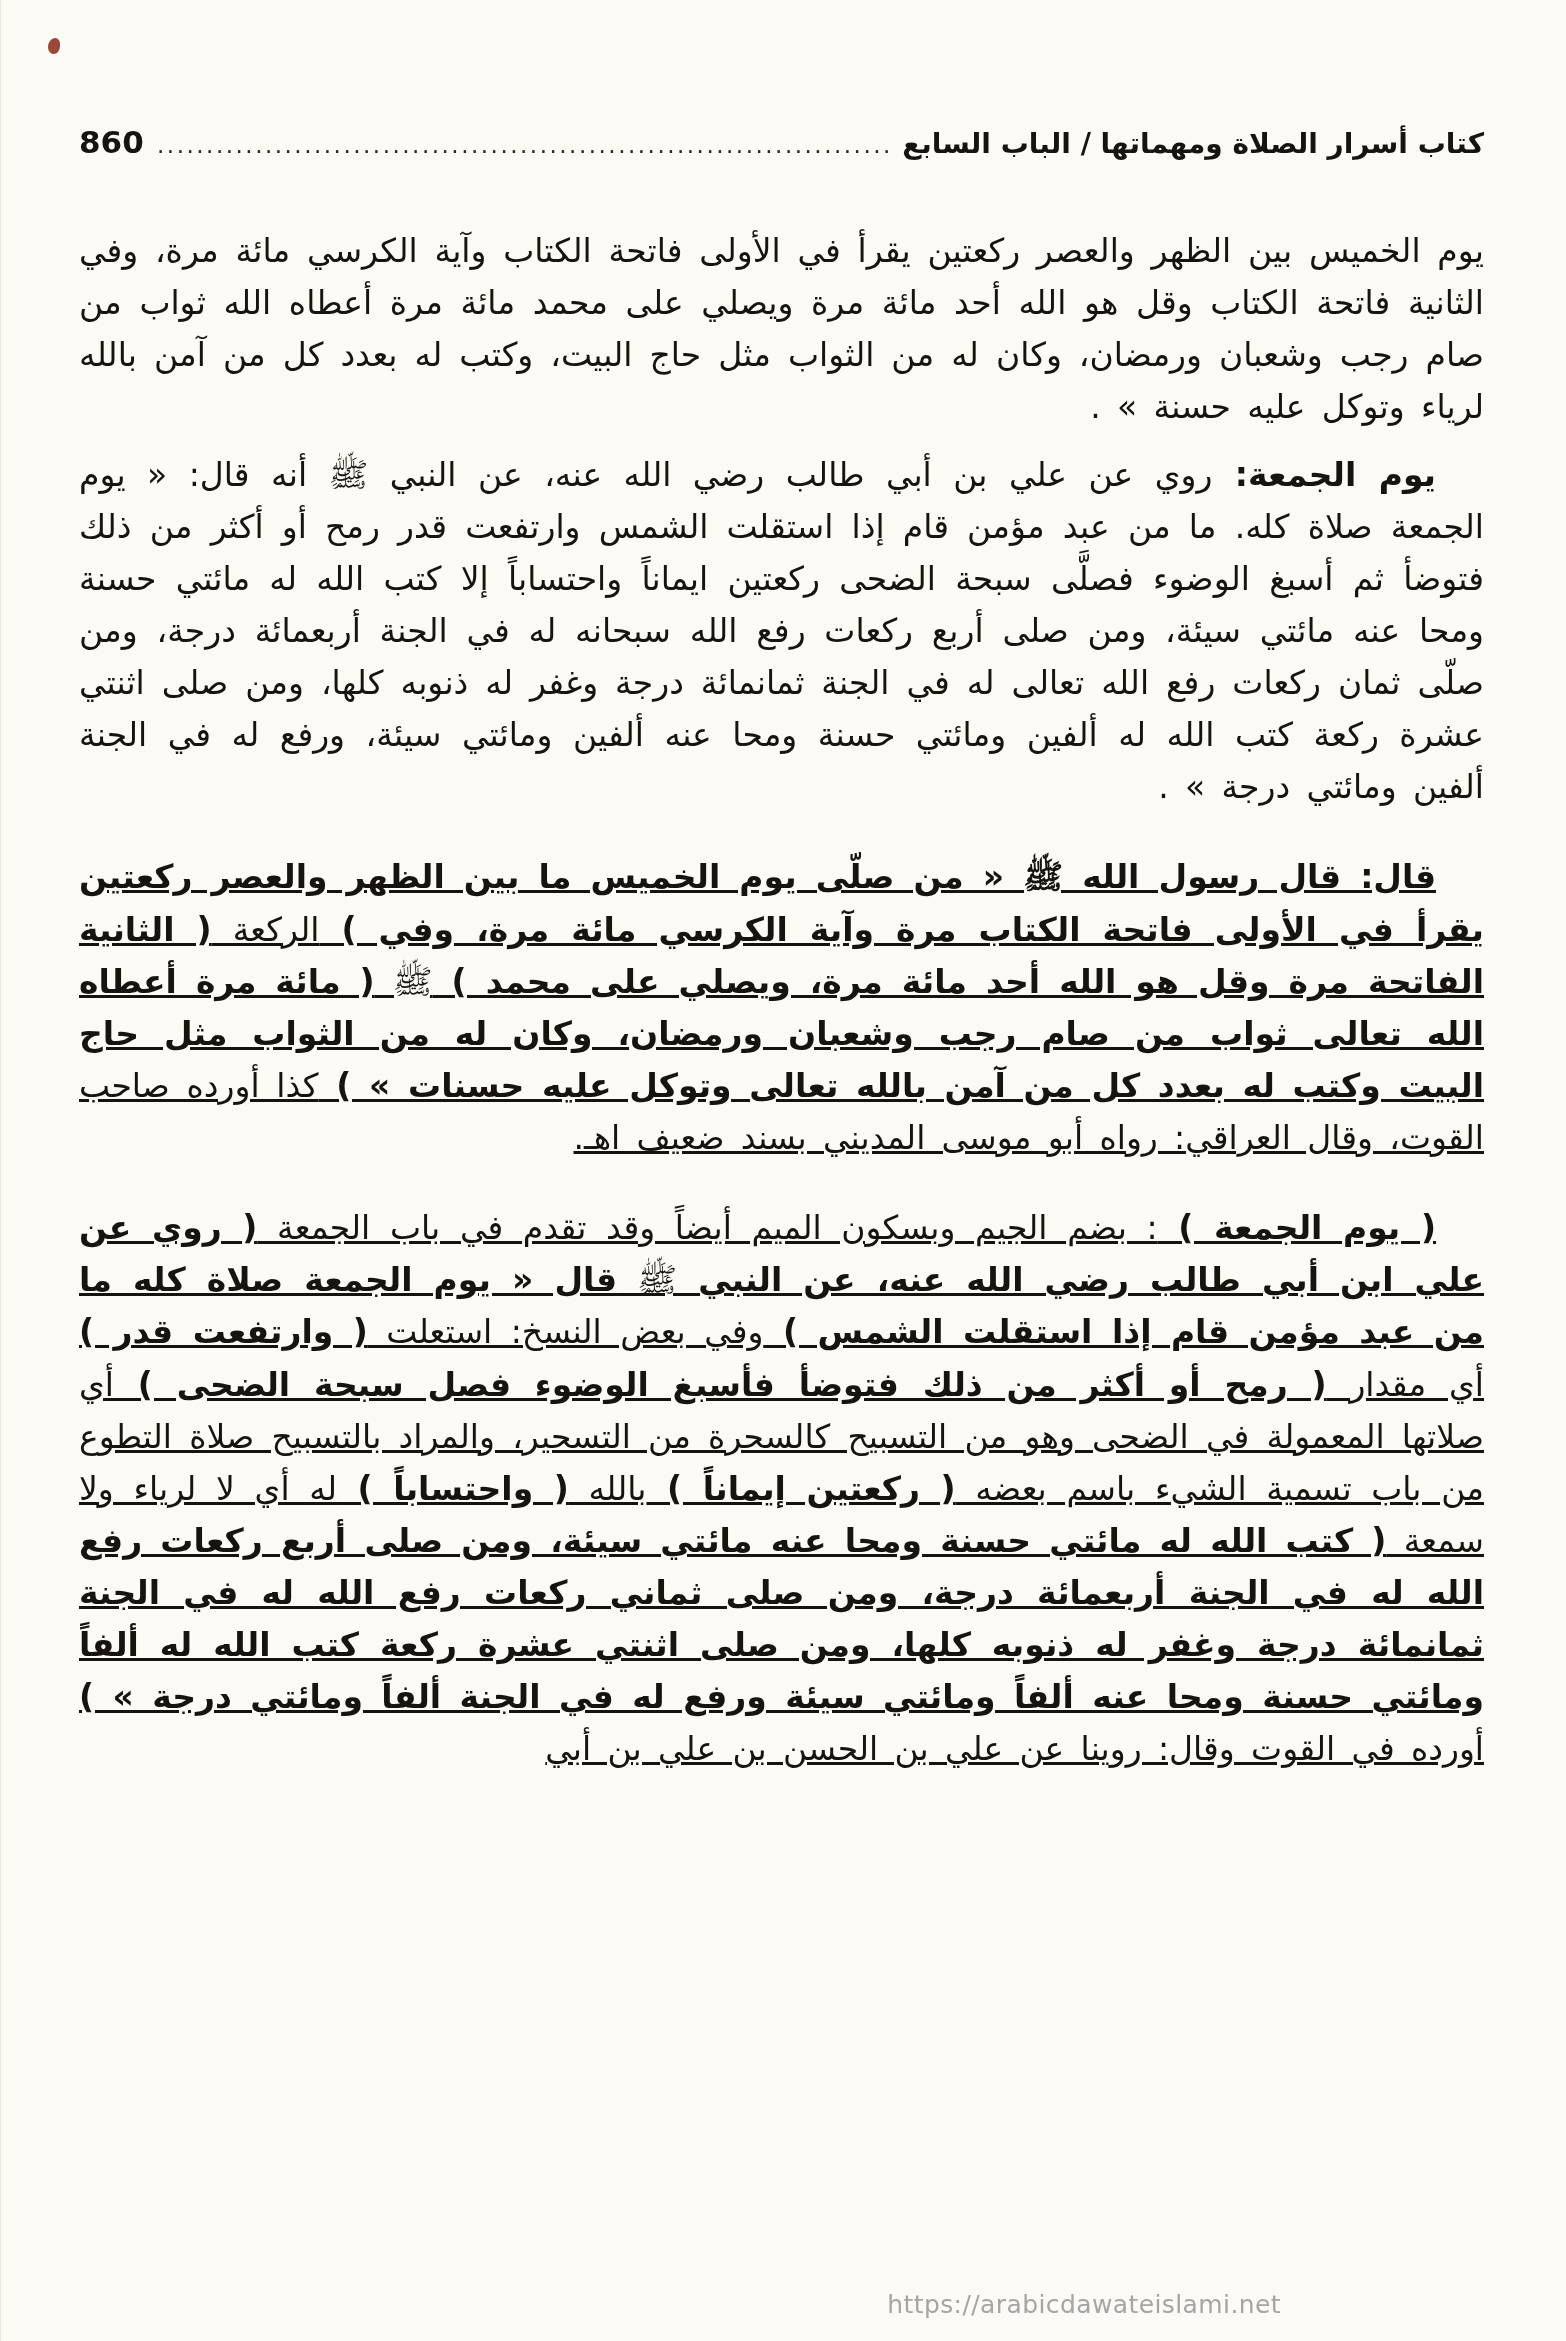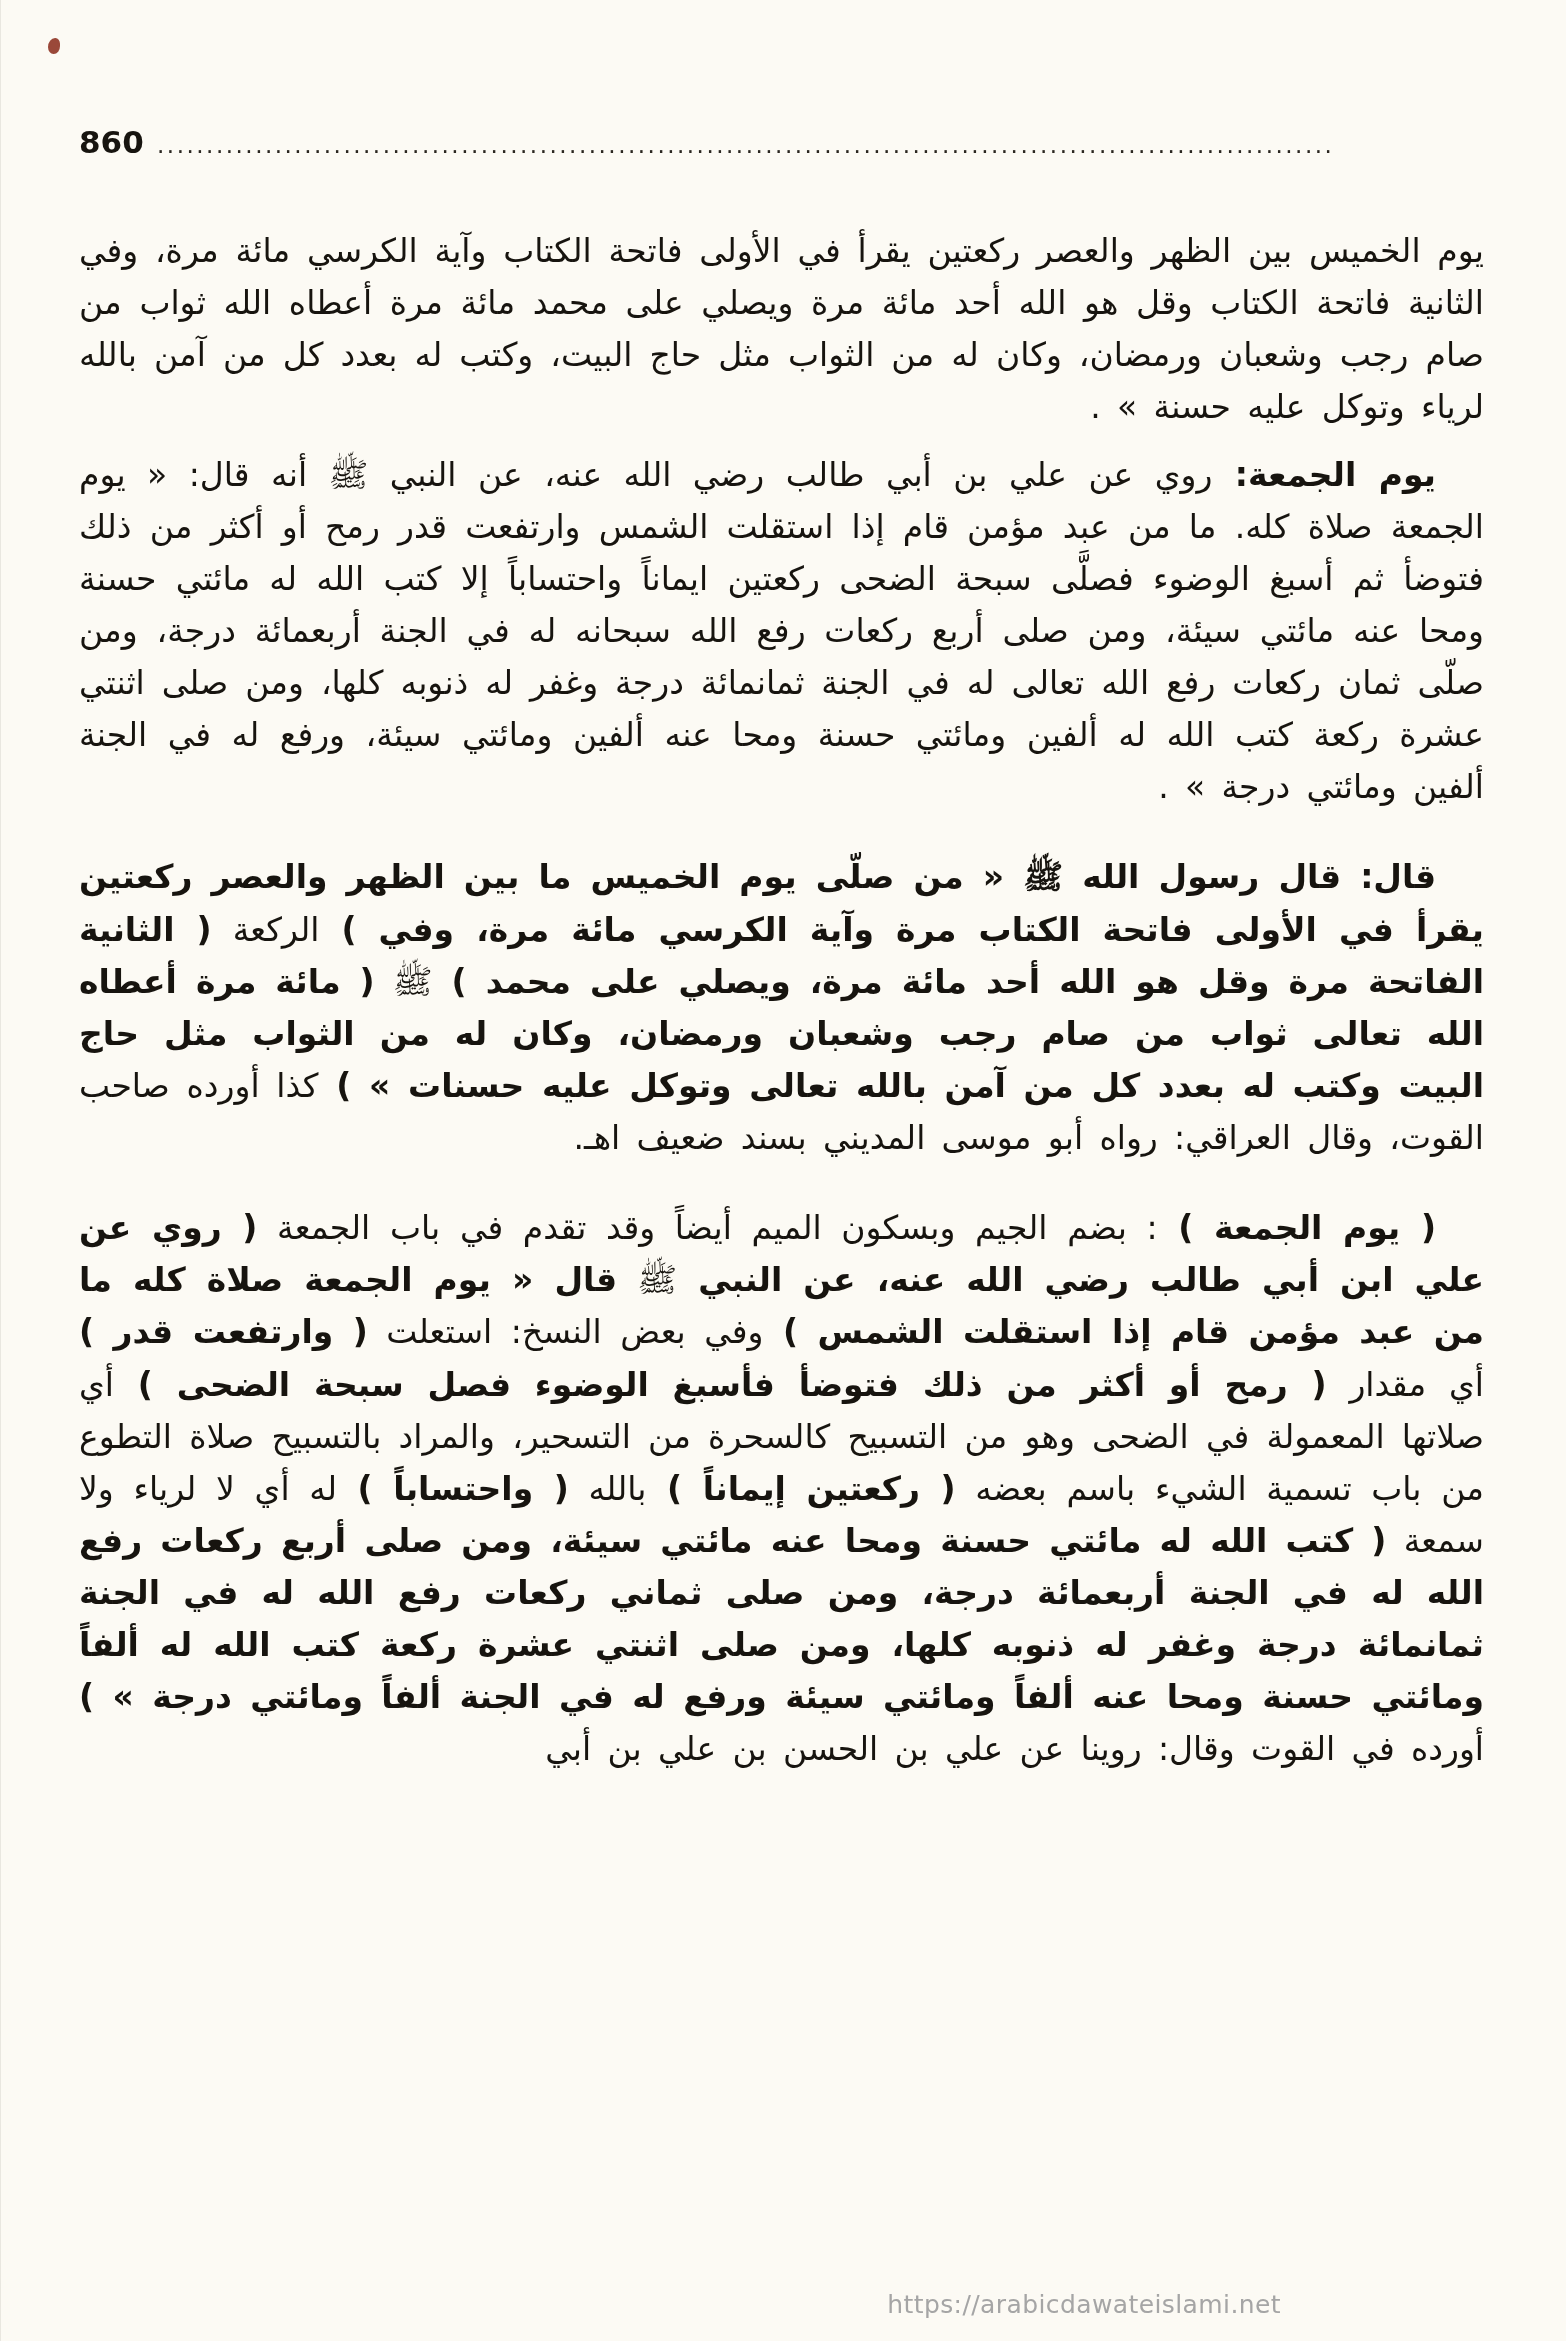--- a/index.html
+++ b/index.html
@@ -48,39 +48,40 @@
   .header .pagenum{white-space:nowrap;font-size:31px;}
   .body-text{display:block;}
   .para{
     font-size:33px;
     line-height:1.58;
     text-align:justify;
     margin:0 0 15px 0;
     word-spacing:5.8px;
   }
   .para.indent{text-indent:48px;}
-  .para.gap{margin-top:38px;}
+  .para.gap{margin-top:38px;text-decoration:underline;}
   .run.bold{font-weight:bold;}
   .watermark{
     position:absolute;
     bottom:23px;right:286px;
     direction:ltr;
     font-size:25px;
     color:var(--watermark);
     letter-spacing:0.4px;
   }
 </style>
 </head>
 <body>
 
 <div class="page">
 
   <div class="ink-mark"></div>
 
   <header class="header">
+    <span class="title">كتاب أسرار الصلاة ومهماتها / الباب السابع</span>
     <span class="leader">........................................................................................................................</span>
     <span class="pagenum">860</span>
   </header>
 
   <main class="body-text" id="paragraphs">
       <p class="para"><span class="run">يوم الخميس بين الظهر والعصر ركعتين يقرأ في الأولى فاتحة الكتاب وآية الكرسي مائة مرة، وفي الثانية فاتحة الكتاب وقل هو الله أحد مائة مرة ويصلي على محمد مائة مرة أعطاه الله ثواب من صام رجب وشعبان ورمضان، وكان له من الثواب مثل حاج البيت، وكتب له بعدد كل من آمن بالله لرياء وتوكل عليه حسنة » .</span></p>
       <p class="para indent"><span class="run bold">يوم الجمعة: </span><span class="run">روي عن علي بن أبي طالب رضي الله عنه، عن النبي ﷺ أنه قال: « يوم الجمعة صلاة كله. ما من عبد مؤمن قام إذا استقلت الشمس وارتفعت قدر رمح أو أكثر من ذلك فتوضأ ثم أسبغ الوضوء فصلَّى سبحة الضحى ركعتين ايماناً واحتساباً إلا كتب الله له مائتي حسنة ومحا عنه مائتي سيئة، ومن صلى أربع ركعات رفع الله سبحانه له في الجنة أربعمائة درجة، ومن صلّى ثمان ركعات رفع الله تعالى له في الجنة ثمانمائة درجة وغفر له ذنوبه كلها، ومن صلى اثنتي عشرة ركعة كتب الله له ألفين ومائتي حسنة ومحا عنه ألفين ومائتي سيئة، ورفع له في الجنة ألفين ومائتي درجة » .</span></p>
       <p class="para indent gap"><span class="run bold">قال: قال رسول الله ﷺ « من صلّى يوم الخميس ما بين الظهر والعصر ركعتين يقرأ في الأولى فاتحة الكتاب مرة وآية الكرسي مائة مرة، وفي ) </span><span class="run">الركعة </span><span class="run bold">( الثانية الفاتحة مرة وقل هو الله أحد مائة مرة، ويصلي على محمد ) </span><span class="run">ﷺ </span><span class="run bold">( مائة مرة أعطاه الله تعالى ثواب من صام رجب وشعبان ورمضان، وكان له من الثواب مثل حاج البيت وكتب له بعدد كل من آمن بالله تعالى وتوكل عليه حسنات » ) </span><span class="run">كذا أورده صاحب القوت، وقال العراقي: رواه أبو موسى المديني بسند ضعيف اهـ.</span></p>
       <p class="para indent gap"><span class="run bold">( يوم الجمعة ) </span><span class="run">: بضم الجيم وبسكون الميم أيضاً وقد تقدم في باب الجمعة </span><span class="run bold">( روي عن علي ابن أبي طالب رضي الله عنه، عن النبي </span><span class="run">ﷺ </span><span class="run bold">قال « يوم الجمعة صلاة كله ما من عبد مؤمن قام إذا استقلت الشمس ) </span><span class="run">وفي بعض النسخ: استعلت </span><span class="run bold">( وارتفعت قدر ) </span><span class="run">أي مقدار </span><span class="run bold">( رمح أو أكثر من ذلك فتوضأ فأسبغ الوضوء فصل سبحة الضحى ) </span><span class="run">أي صلاتها المعمولة في الضحى وهو من التسبيح كالسحرة من التسحير، والمراد بالتسبيح صلاة التطوع من باب تسمية الشيء باسم بعضه </span><span class="run bold">( ركعتين إيماناً ) </span><span class="run">بالله </span><span class="run bold">( واحتساباً ) </span><span class="run">له أي لا لرياء ولا سمعة </span><span class="run bold">( كتب الله له مائتي حسنة ومحا عنه مائتي سيئة، ومن صلى أربع ركعات رفع الله له في الجنة أربعمائة درجة، ومن صلى ثماني ركعات رفع الله له في الجنة ثمانمائة درجة وغفر له ذنوبه كلها، ومن صلى اثنتي عشرة ركعة كتب الله له ألفاً ومائتي حسنة ومحا عنه ألفاً ومائتي سيئة ورفع له في الجنة ألفاً ومائتي درجة » ) </span><span class="run">أورده في القوت وقال: روينا عن علي بن الحسن بن علي بن أبي</span></p>
     </main>

